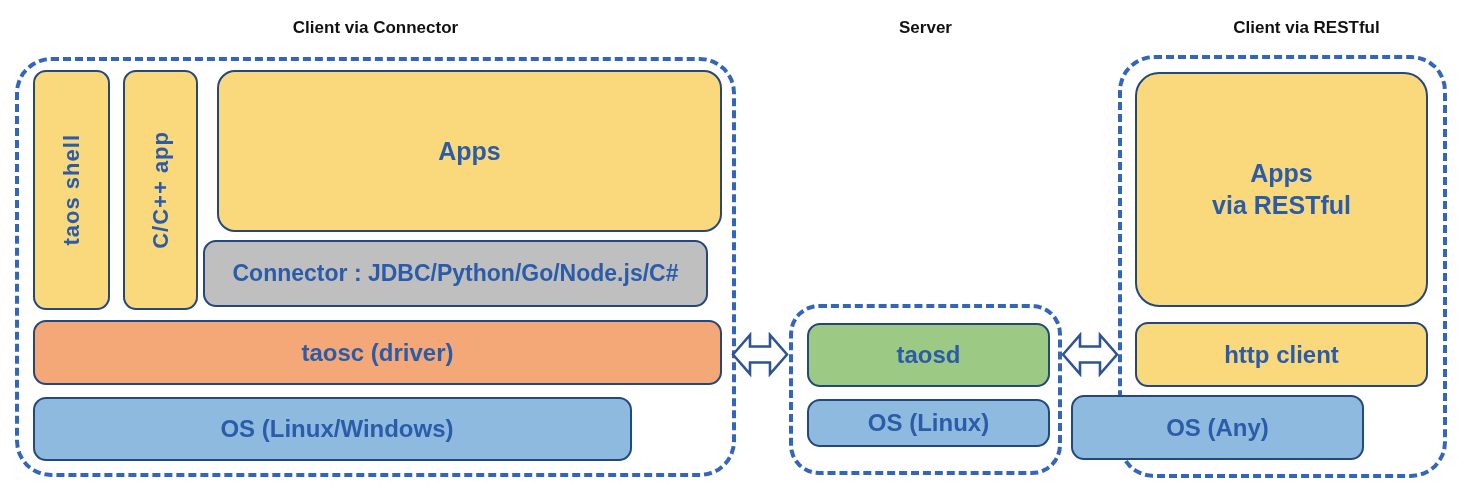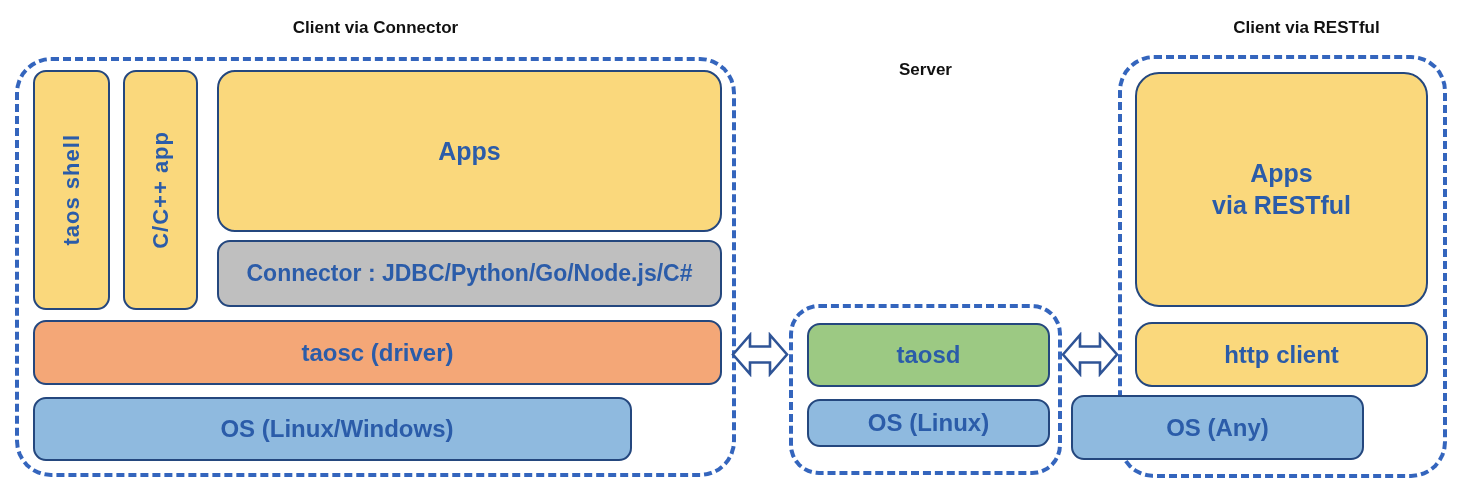--- a/index.html
+++ b/index.html
@@ -50,38 +50,38 @@
   .connector-label{font-size:23px;}
   .arrow{position:absolute;}
   .two-line{line-height:1.25;}
 </style>
 </head>
 <body>
 
 <div class="canvas">
 
   <div class="sec-title" style="left:15px;width:721px;">Client via Connector</div>
-  <div class="sec-title" style="left:789px;width:273px;margin-top:42px;">Server</div>
+  <div class="sec-title" style="left:789px;width:273px;">Server</div>
   <div class="sec-title" style="left:1142px;width:329px;">Client via RESTful</div>
 
   <div class="dashed" style="left:15px;top:57px;width:721px;height:420px;"></div>
 
   <div class="box yellow" style="left:33px;top:70px;width:77px;height:240px;">
     <span class="vert">taos shell</span>
   </div>
 
   <div class="box yellow" style="left:123px;top:70px;width:75px;height:240px;">
     <span class="vert">C/C++ app</span>
   </div>
 
   <div class="box yellow r18" style="left:217px;top:70px;width:505px;height:162px;font-size:25px;">
     <span>Apps</span>
   </div>
 
-  <div class="box gray" style="left:217px;top:240px;width:505px;height:67px;">
+  <div class="box gray" style="left:203px;top:240px;width:505px;height:67px;">
     <span class="connector-label">Connector : JDBC/Python/Go/Node.js/C#</span>
   </div>
 
   <div class="box orange" style="left:33px;top:320px;width:689px;height:65px;">
     <span>taosc (driver)</span>
   </div>
 
   <div class="box blue" style="left:33px;top:397px;width:599px;height:64px;padding-left:9px;">
     <span>OS (Linux/Windows)</span>
   </div>
@@ -104,21 +104,21 @@
     <polygon points="2,22.5 19,3 19,14.5 39,14.5 39,3 56,22.5 39,42 39,30.5 19,30.5 19,42" fill="#ffffff" stroke="#2f5496" stroke-width="2.6" stroke-linejoin="miter"></polygon>
   </svg>
 
   <div class="dashed" style="left:1118px;top:55px;width:329px;height:423px;"></div>
 
   <div class="box yellow r24 two-line" style="left:1135px;top:72px;width:293px;height:235px;font-size:25px;flex-direction:column;">
     <span>Apps</span>
     <span>via RESTful</span>
   </div>
 
-  <div class="box yellow" style="left:1135px;top:322px;width:293px;height:65px;border-radius:17px;">
+  <div class="box yellow" style="left:1135px;top:322px;width:293px;height:65px;">
     <span>http client</span>
   </div>
 
   <div class="box blue" style="left:1071px;top:395px;width:293px;height:65px;">
     <span>OS (Any)</span>
   </div>
 
 </div>
 
 </body></html>

